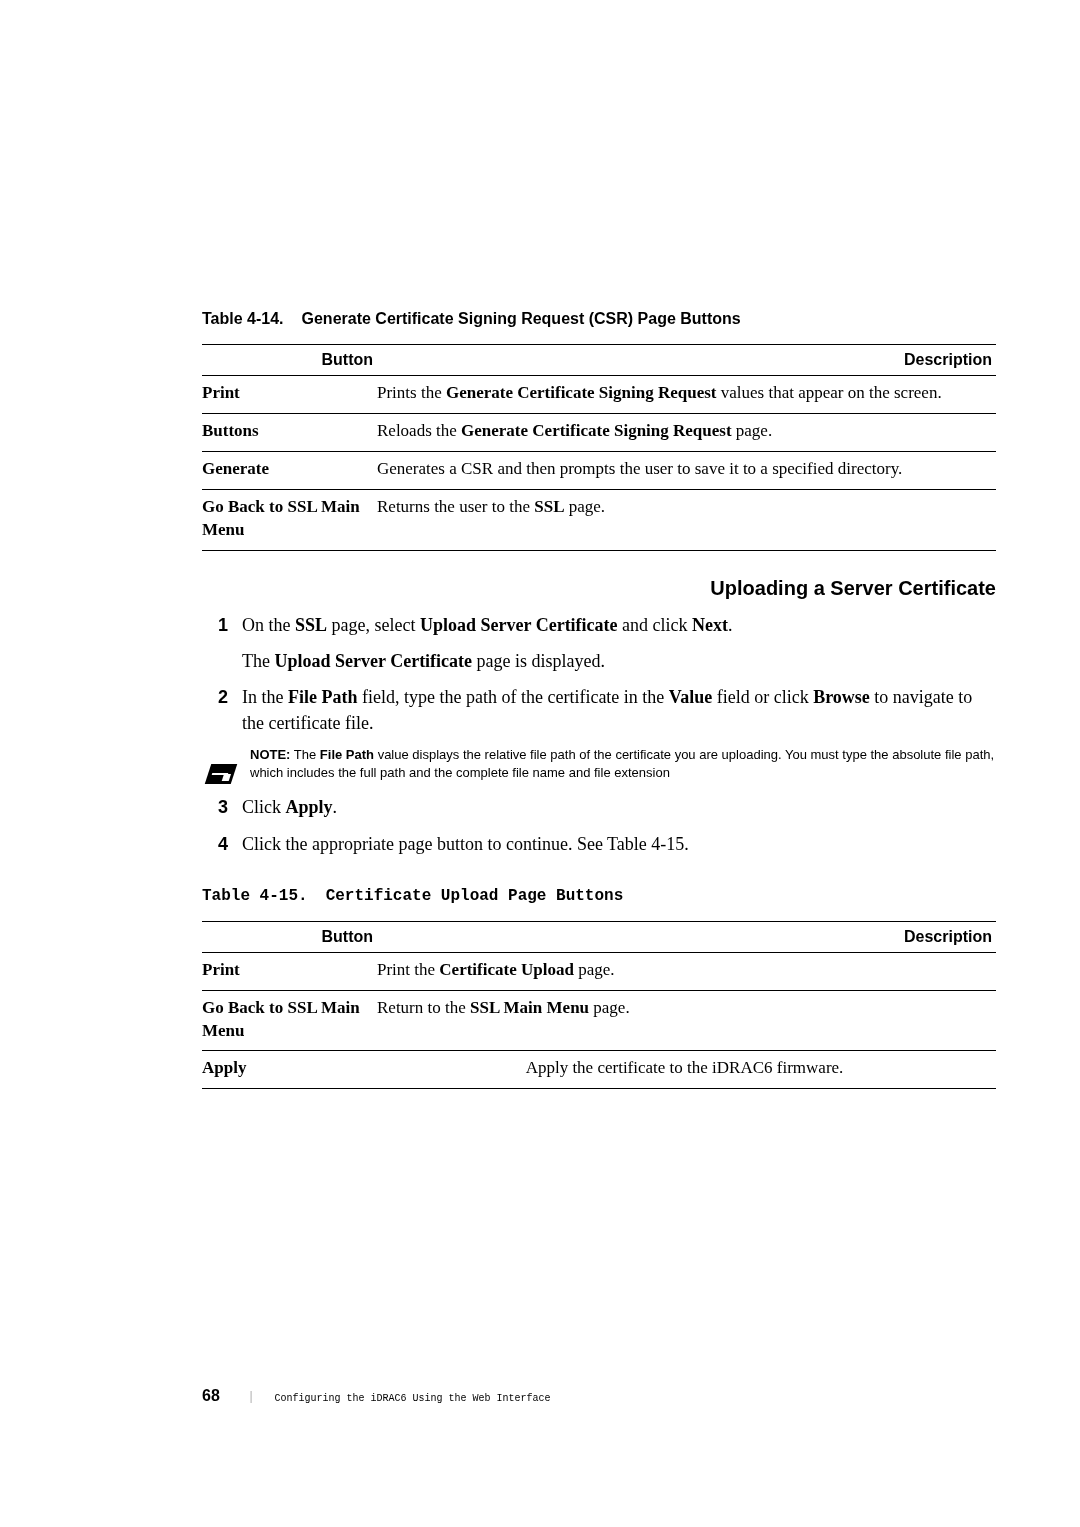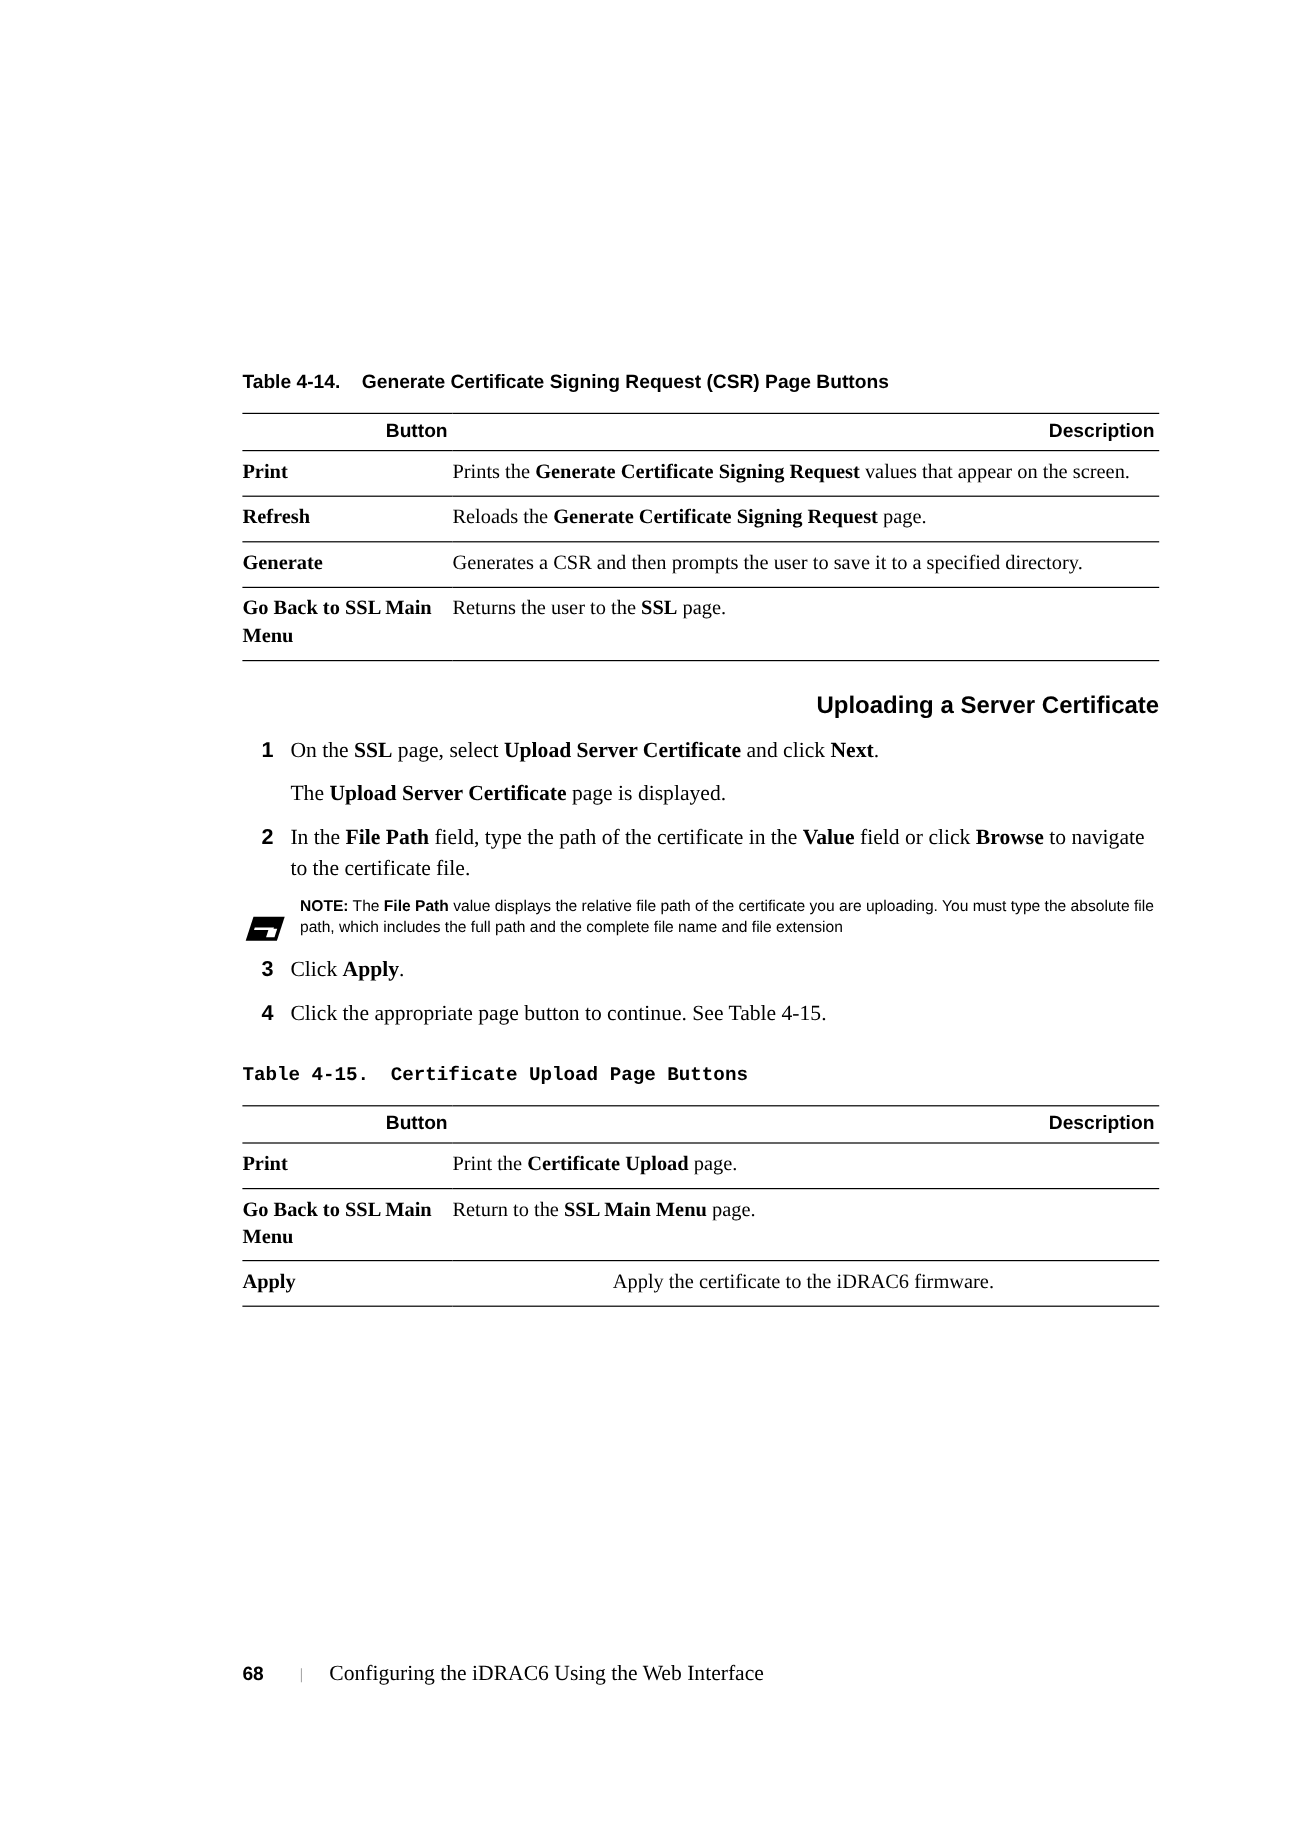--- a/index.html
+++ b/index.html
@@ -5,21 +5,21 @@
     * { box-sizing: border-box; margin: 0; padding: 0; }
     body {
       width: 1080px;
       height: 1527px;
       background: #ffffff;
       font-family: Georgia, 'Times New Roman', serif;
       color: #000;
       position: relative;
     }
     .page {
-      padding: 310px 114px 0 202px;
+      padding: 310px 84px 0 202px;
     }
     .table-caption {
       font-family: Arial, Helvetica, sans-serif;
       font-size: 16px;
       font-weight: bold;
       margin-bottom: 16px;
     }
     .table-caption .num {
       margin-right: 18px;
     }
@@ -121,21 +121,21 @@
       bottom: 122px;
       left: 202px;
       font-size: 16px;
     }
     .footer .pg {
       font-family: Arial, Helvetica, sans-serif;
       font-weight: bold;
       margin-right: 26px;
     }
     .footer .sep { color: #888; margin-right: 18px; font-size:13px; position:relative; top:-1px;}
-    .footer .chap { font-family: Liberation Serif, serif; font-size: 18px; }
+    .footer .chap { font-family: Liberation Mono, monospace; font-size: 10px; }
   </style>
 </head>
 <body>
 
 <div class="page">
 
   <div class="table-caption">
     <span class="num">Table 4-14.</span><span>Generate Certificate Signing Request (CSR) Page Buttons</span>
   </div>
   <table>
@@ -144,21 +144,21 @@
         <th>Button</th>
         <th>Description</th>
       </tr>
     </thead>
     <tbody>
       <tr>
         <td>Print</td>
         <td><span>Prints the </span><span class="b">Generate Certificate Signing Request</span><span> values that appear on the screen.</span></td>
       </tr>
       <tr>
-        <td>Refresh</td>
+        <td>Buttons</td>
         <td><span>Reloads the </span><span class="b">Generate Certificate Signing Request</span><span> page.</span></td>
       </tr>
       <tr>
         <td>Generate</td>
         <td style="font-weight:normal;">Generates a CSR and then prompts the user to save it to a specified directory.</td>
       </tr>
       <tr>
         <td>Go Back to SSL Main Menu</td>
         <td><span>Returns the user to the </span><span class="b">SSL</span><span> page.</span></td>
       </tr>

